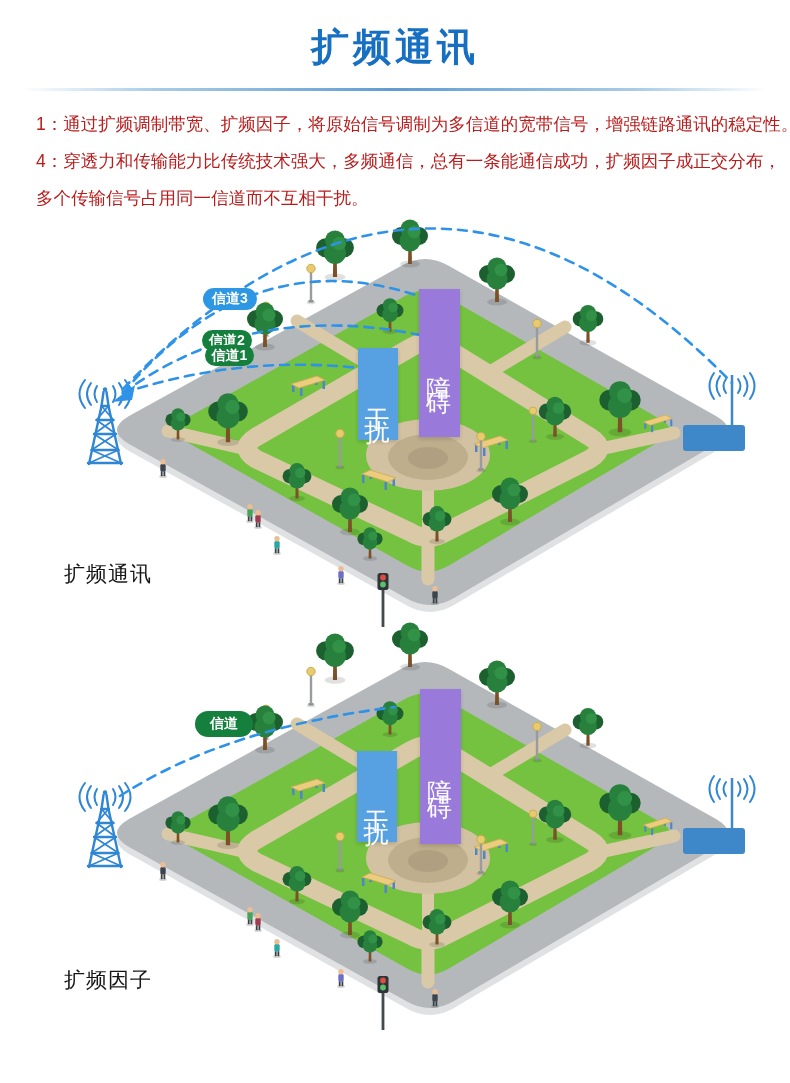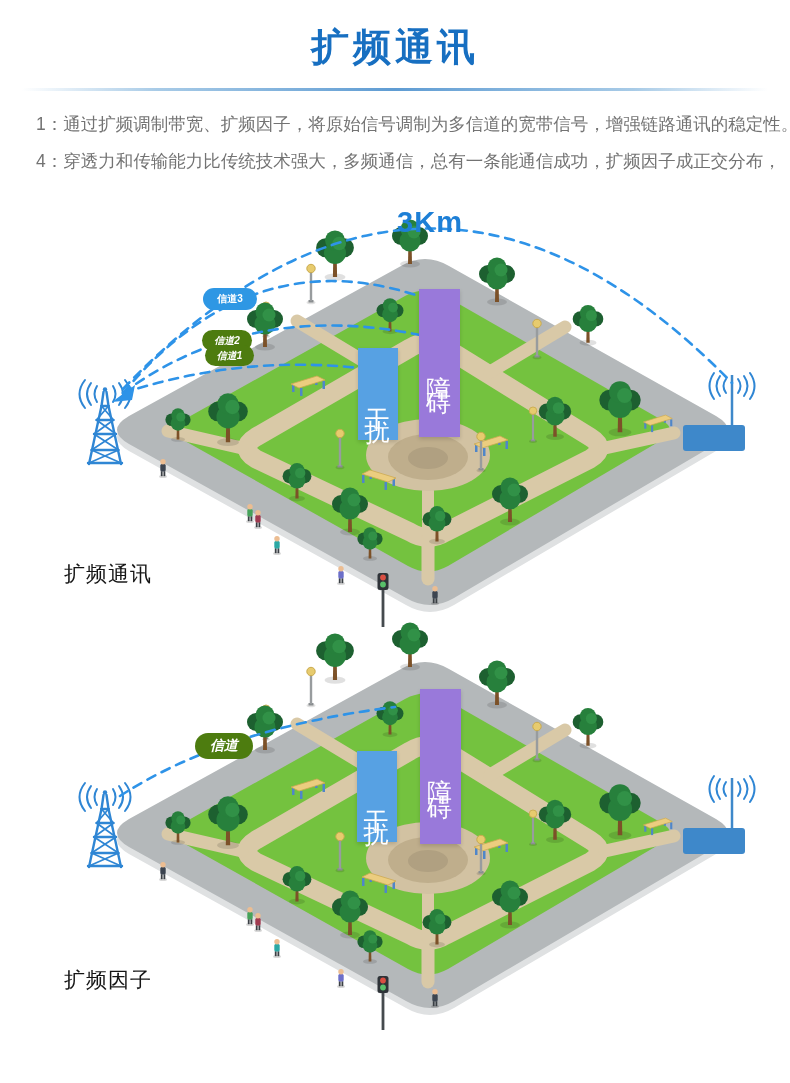--- a/index.html
+++ b/index.html
@@ -10,41 +10,41 @@
   .page-title{
     position:absolute;top:22px;left:0;width:790px;text-align:center;
     font-size:38px;font-weight:bold;color:#176fc1;letter-spacing:4px;margin:0;
   }
   .title-divider{
     position:absolute;top:88px;left:22px;width:746px;height:3px;
     background:linear-gradient(to right,rgba(120,170,215,0),#a8cbe7 18%,#5f9cd3 50%,#a8cbe7 82%,rgba(120,170,215,0));
   }
   .intro{
     position:absolute;top:106px;left:36px;width:730px;
-    font-size:17.5px;color:#737373;line-height:37px;
+    font-size:17.5px;color:#b91c1c;line-height:37px;
   }
   .intro div{white-space:nowrap;}
   .park-svg{position:absolute;left:60px;width:700px;height:430px;}
   #park1{top:205px;}
   #park2{top:608px;}
   .distance-label{
     position:absolute;left:340px;top:206px;width:180px;text-align:center;
     font-size:29px;font-weight:bold;color:#1d7fd6;letter-spacing:1px;
   }
   .pill{
-    position:absolute;color:#fff;font-weight:bold;font-size:10px;
+    position:absolute;color:#fff;font-weight:bold;font-size:14px;
     text-align:center;border-radius:12px;box-sizing:border-box;
     display:flex;align-items:center;justify-content:center;
   }
   .pill.blue{background:#2e97e4;}
-  .pill.black{background:#4d7c0f;font-style:italic;}
+  .pill.black{background:#15803d;}
   #pill-ch3{left:203px;top:288px;width:54px;height:22px;}
   #pill-ch2{left:202px;top:330px;width:50px;height:21px;}
   #pill-ch1{left:205px;top:345px;width:49px;height:21px;}
-  #pill-ch-single{left:195px;top:733px;width:58px;height:26px;border-radius:13px;font-size:14px;}
+  #pill-ch-single{left:195px;top:711px;width:58px;height:26px;border-radius:13px;font-size:14px;}
   .vbox{
     position:absolute;color:#fff;
     writing-mode:vertical-rl;text-orientation:upright;
     display:flex;align-items:center;justify-content:center;
     font-size:25px;letter-spacing:11px;text-indent:11px;
     box-shadow:0 2px 4px rgba(0,0,0,0.15);
   }
   .vbox.interf{background:#57a1e3;}
   .vbox.obst{background:#9979da;}
   #interf1{left:358px;top:348px;width:40px;height:92px;}
@@ -193,33 +193,33 @@
 </svg>
 
 <div class="page">
 
   <h1 class="page-title">扩频通讯</h1>
   <div class="title-divider"></div>
 
   <div class="intro">
     <div>1：通过扩频调制带宽、扩频因子，将原始信号调制为多信道的宽带信号，增强链路通讯的稳定性。</div>
     <div>4：穿透力和传输能力比传统技术强大，多频通信，总有一条能通信成功，扩频因子成正交分布，</div>
+    <div>多个传输信号占用同一信道而不互相干扰。</div>
   </div>
 
   <svg id="park1" class="park-svg" viewBox="0 0 700 430">
     <use href="#park-scene"></use>
     <g>
       <path class="dash" d="M 63 184 Q 368 -134 672 178"></path>
       <path class="dash" d="M 63 188 Q 195 30 370 95"></path>
       <path class="dash" d="M 63 188 Q 190 95 360 130"></path>
       <path class="dash" d="M 63 188 Q 180 150 299 163"></path>
       <path d="M 52 197 L 75 180 L 72 195 Z" fill="#2e93e8"></path>
     </g>
   </svg>
-  <div class="distance-label">3Km</div>
   <div class="pill blue" id="pill-ch3">信道3</div>
   <div class="pill black" id="pill-ch2">信道2</div>
   <div class="pill black" id="pill-ch1">信道1</div>
   <div class="vbox interf" id="interf1">干扰</div>
   <div class="vbox obst" id="obst1">障碍</div>
   <div class="caption" id="caption1">扩频通讯</div>
 
   <svg id="park2" class="park-svg" viewBox="0 0 700 430">
     <use href="#park-scene"></use>
     <path class="dash" d="M 60 188 Q 165 120 335 99"></path>

